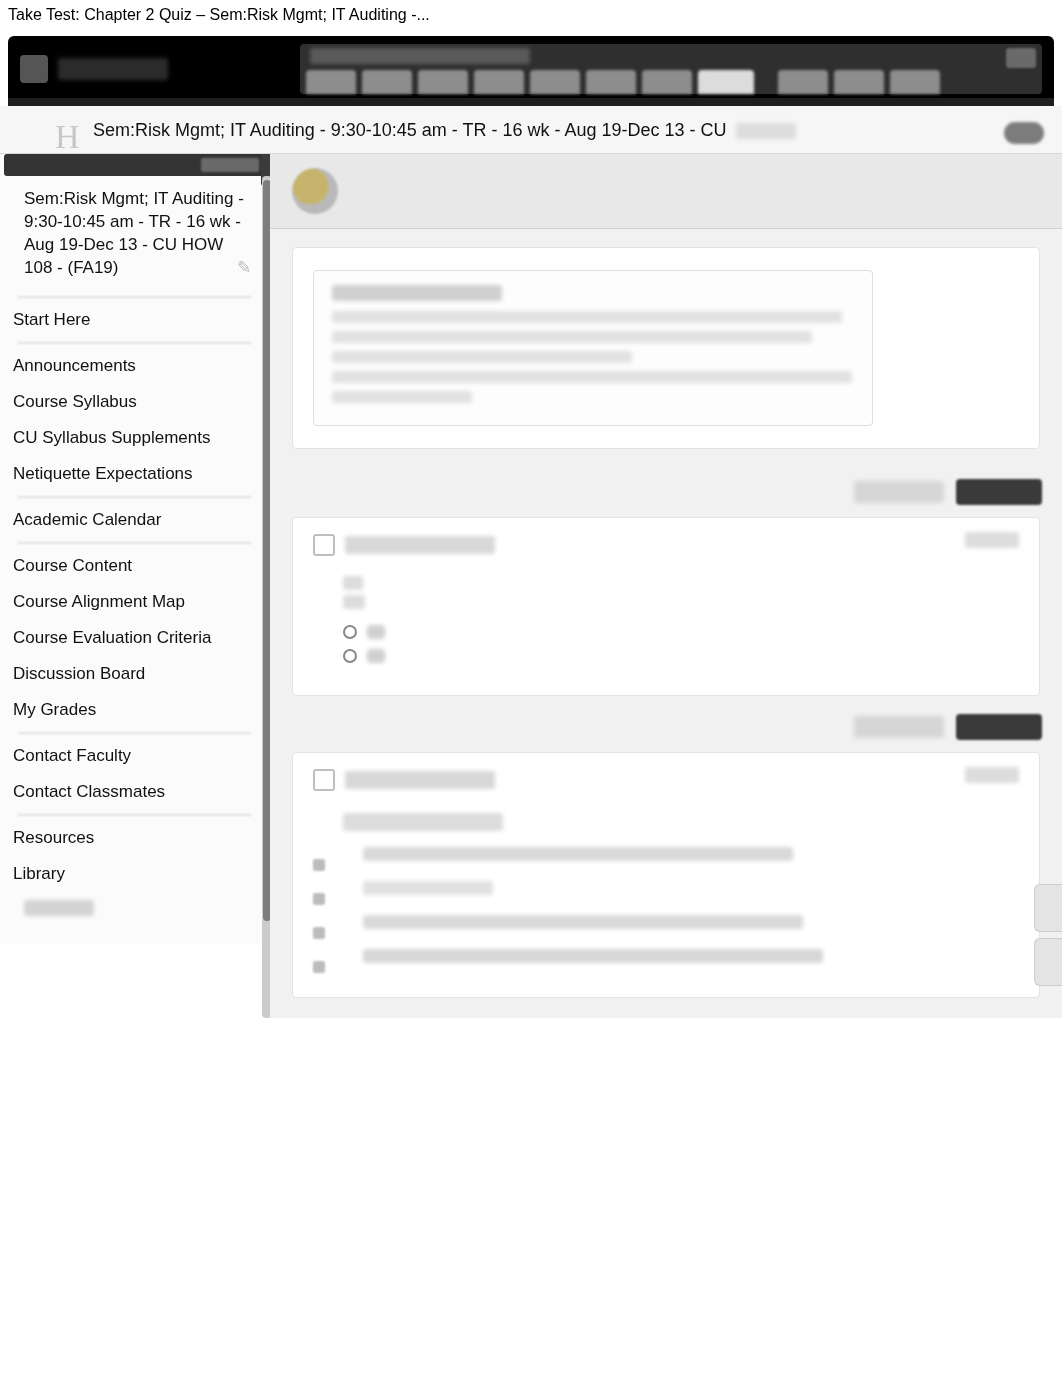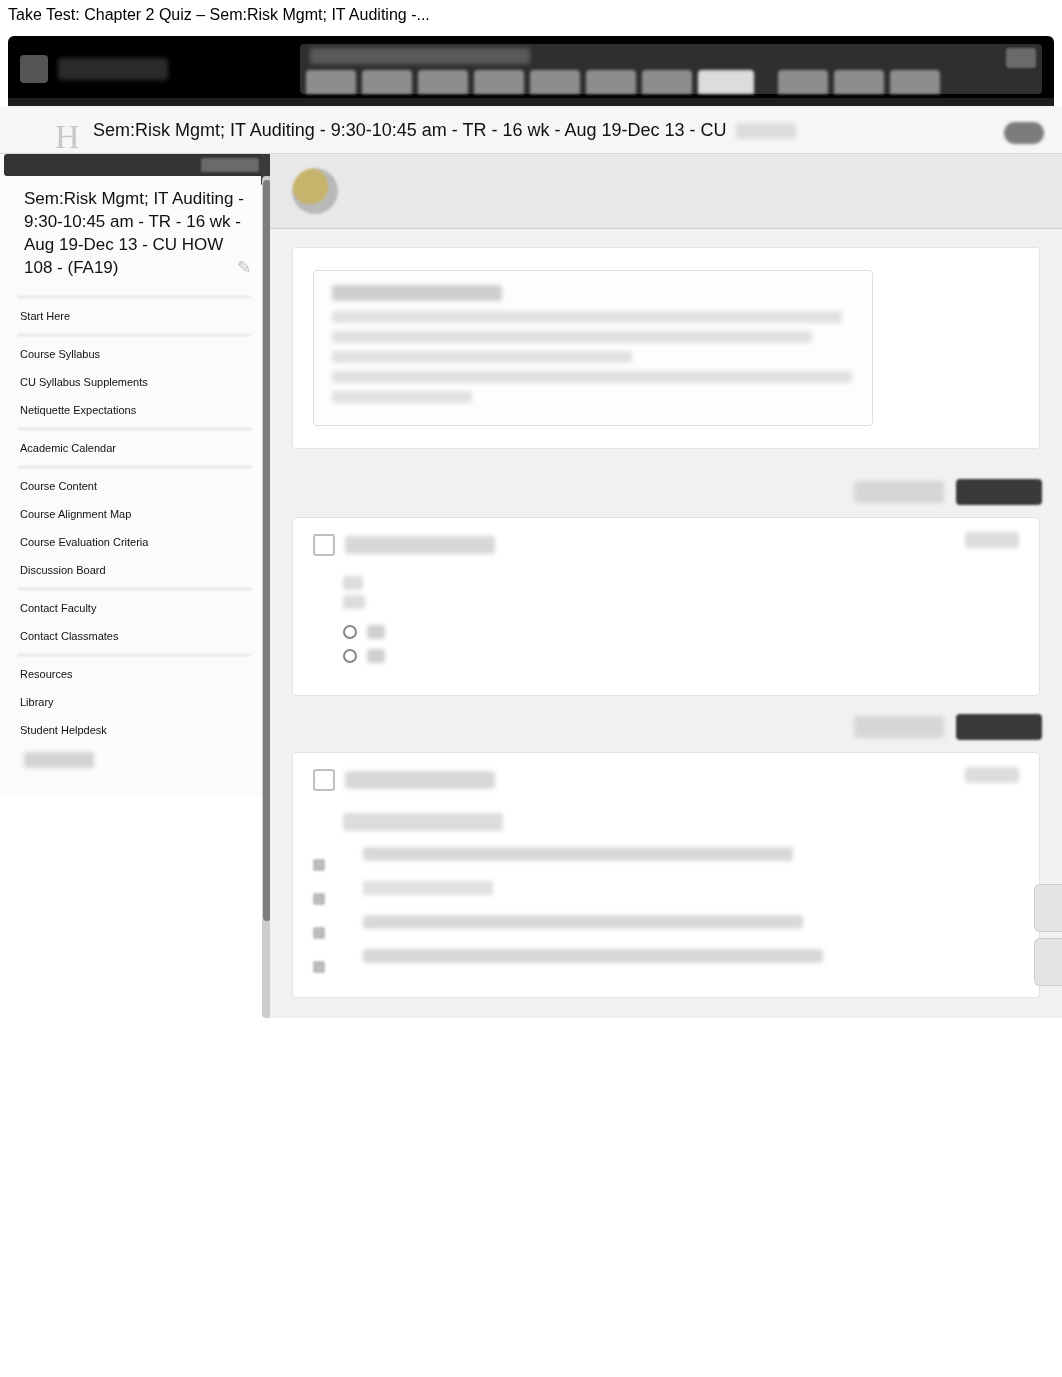--- a/index.html
+++ b/index.html
@@ -41,21 +41,21 @@
   .left-top-bar { background:#333; height:22px; border-radius:3px; margin:0 4px; position:relative; display:flex; justify-content:flex-end; align-items:center; padding:0 6px; gap:6px; }
   .left-top-bar .chip { width:58px; height:14px; background:#6a6a6a; border-radius:2px; filter:blur(1px); }
   .collapse-handle { position:absolute; right:-10px; top:0; width:14px; height:32px; background:#3a3a3a; border-radius:3px; }
   .scroll-gutter { position:absolute; right:-2px; top:22px; bottom:0; width:10px; background:#ccc; border-radius:4px; }
   .scroll-thumb { position:absolute; left:1px; top:4px; width:8px; background:#7d7d7d; border-radius:4px; }
 
   .nav-block { padding: 12px 18px 12px 24px; font-size:17px; line-height:1.35; color:#111; }
   .nav-home-link { font-size:17px; }
   .nav-home-link .pencil { float:right; width:14px; height:14px; color:#bbb; }
   .nav-divider { height:2px; background:#e0e0e0; margin:4px 18px; filter:blur(1px); }
-  .nav-item { padding:8px 18px 8px 20px; font-size:11px; color:#111; cursor:pointer; }
+  .nav-item { padding:8px 18px 8px 13px; font-size:17px; color:#111; cursor:pointer; }
   .nav-footer { padding:8px 18px 8px 24px; }
   .nav-footer .ghost { width:70px; height:16px; background:#d3d3d3; border-radius:3px; filter:blur(2px); }
 
   
   .main-col { flex:1; position:relative; background:#f1f1f1; }
   .quiz-head-band { background:#e8e8e8; border-bottom:1px solid #d0d0d0; padding:14px 22px; display:flex; align-items:center; }
   .quiz-head-icon { width:46px; height:46px; border-radius:50%; background:radial-gradient(circle at 40% 40%, #c6b46d 0 18px, #b9b9b9 18px); filter:blur(1px); margin-right:12px; }
 
   .quiz-body { background:#fff; margin:18px 22px; border:1px solid #e3e3e3; border-radius:4px; padding:22px 20px; }
   .info-box { border:1px solid #dedede; background:#fdfdfd; border-radius:4px; padding:14px 18px; width:560px; }
@@ -155,41 +155,42 @@
 
       <div class="nav-block nav-home-link">
         <span>Sem:Risk Mgmt; IT Auditing - 9:30-10:45 am - TR - 16 wk - Aug 19-Dec 13 - CU HOW 108 - (FA19)</span>
         <span class="pencil">✎</span>
       </div>
       <div class="nav-divider"></div>
 
       <div class="nav-item">Start Here</div>
       <div class="nav-divider"></div>
 
+      <div class="nav-item">Announcements</div>
       <div class="nav-item">Course Syllabus</div>
       <div class="nav-item">CU Syllabus Supplements</div>
       <div class="nav-item">Netiquette Expectations</div>
       <div class="nav-divider"></div>
 
       <div class="nav-item">Academic Calendar</div>
       <div class="nav-divider"></div>
 
       <div class="nav-item">Course Content</div>
       <div class="nav-item">Course Alignment Map</div>
       <div class="nav-item">Course Evaluation Criteria</div>
       <div class="nav-item">Discussion Board</div>
+      <div class="nav-item">My Grades</div>
       <div class="nav-divider"></div>
 
       <div class="nav-item">Contact Faculty</div>
       <div class="nav-item">Contact Classmates</div>
       <div class="nav-divider"></div>
 
       <div class="nav-item">Resources</div>
       <div class="nav-item">Library</div>
-      <div class="nav-item">Student Helpdesk</div>
 
       <div class="nav-footer">
         <div class="ghost"></div>
       </div>
     </div>
     <div class="scroll-gutter">
       <div class="scroll-thumb" style="height:88%;"></div>
     </div>
   </div>
 

